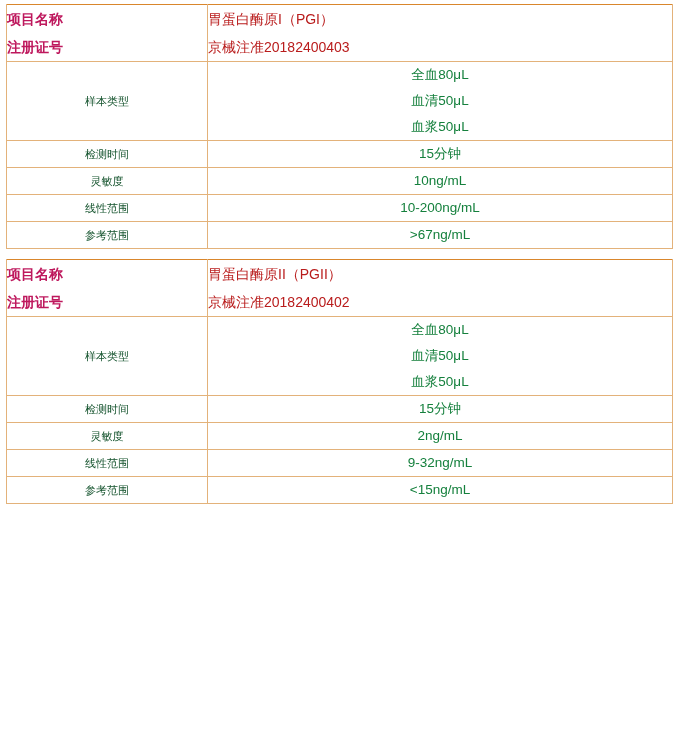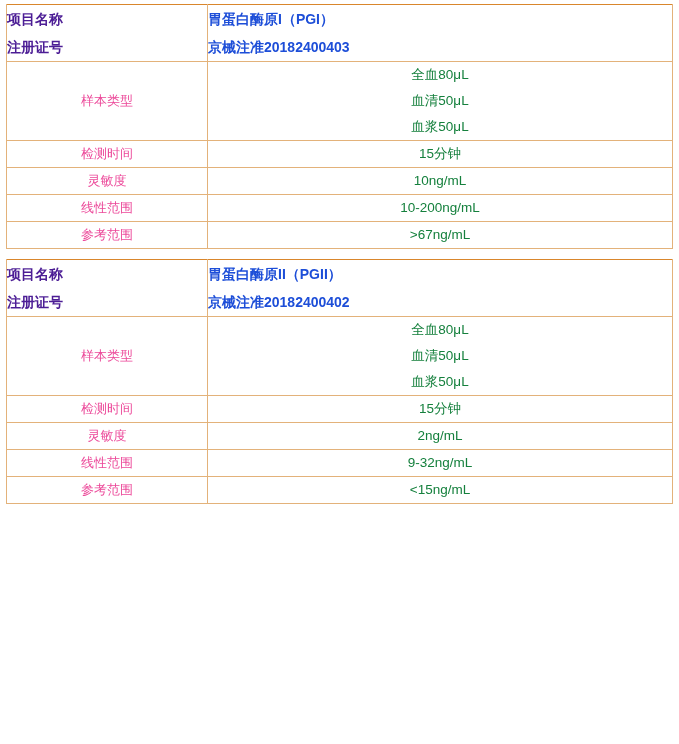--- a/index.html
+++ b/index.html
@@ -38,37 +38,37 @@
   .col-label {
     width: 200px;
   }
   .head-left {
     padding: 14px 0 14px 14px;
     text-align: left;
     line-height: 28px;
   }
   .head-left div {
     font-weight: bold;
-    color: #4c1d95;
+    color: #be185d;
     font-size: 14px;
   }
   .head-right {
     padding: 14px 0 14px 16px;
     text-align: left;
     line-height: 28px;
   }
   .head-right div {
-    font-weight: bold;
-    color: #1d4ed8;
+    font-weight: normal;
+    color: #b91c1c;
     font-size: 14px;
   }
   .cell-label {
     text-align: center;
-    font-size: 13px;
-    color: #ec4899;
+    font-size: 11px;
+    color: #14532d;
     padding: 14px 0;
   }
   .cell-value {
     text-align: center;
     font-size: 13.5px;
     color: #15803d;
     padding: 14px 0;
     line-height: 26px;
   }
   .multi span {

